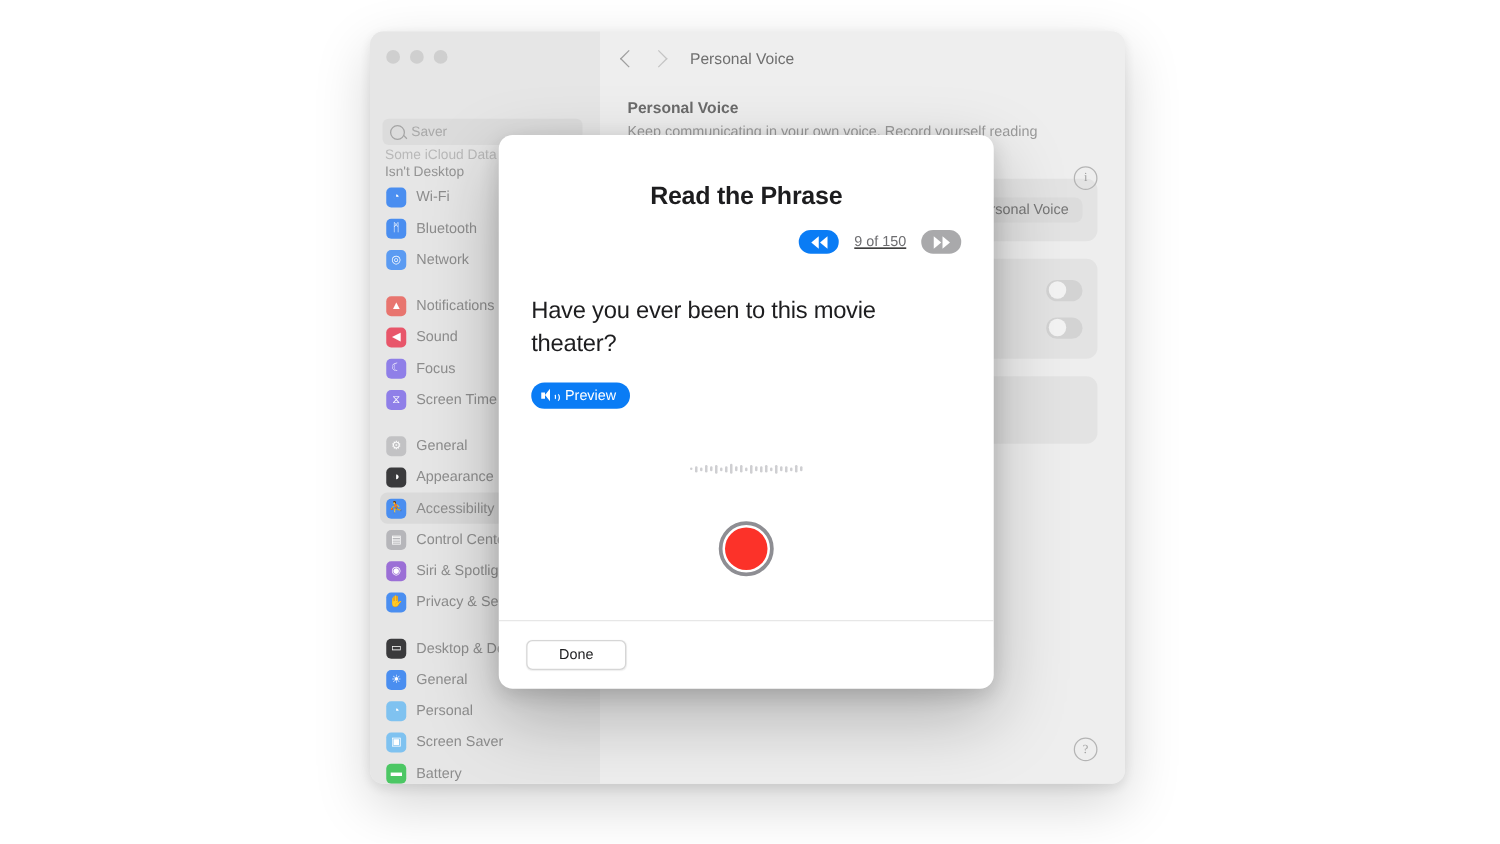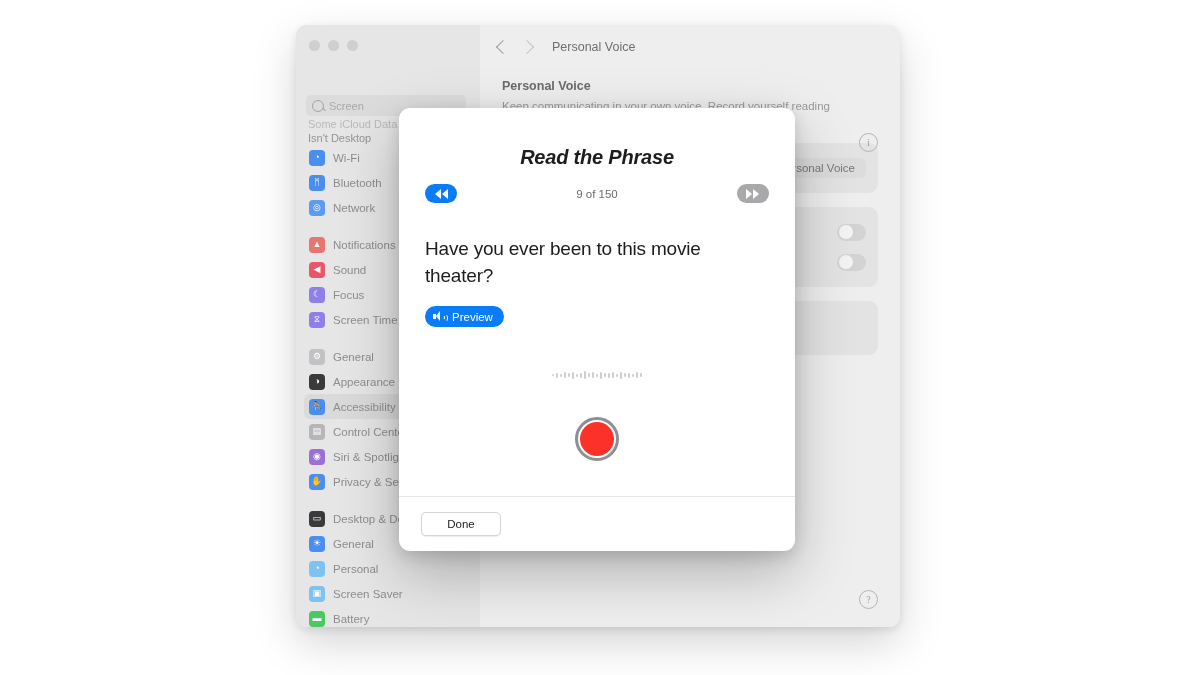--- a/index.html
+++ b/index.html
@@ -262,29 +262,29 @@
     padding: 0 26px;
   }
 
   #modal-title {
     text-align: center;
     font-size: 20px;
     font-weight: bold;
     color: #1d1d1f;
     margin-top: 38px;
     letter-spacing: -0.2px;
-    font-style: italic;
   }
 
   #phrase-nav {
     display: flex;
     align-items: center;
-    justify-content: space-between;
-    gap: 28px;
+    justify-content: flex-end;
+    gap: 12px;
     margin-top: 15px;
+    text-decoration: underline;
   }
 
   .nav-pill {
     width: 32px;
     height: 19px;
     border-radius: 10px;
     display: flex;
     align-items: center;
     justify-content: center;
     gap: 1px;
@@ -461,21 +461,21 @@
     <div id="sidebar">
 
       <div id="traffic-lights">
         <span class="traffic-dot"></span>
         <span class="traffic-dot"></span>
         <span class="traffic-dot"></span>
       </div>
 
       <div id="search-field">
         <span class="mag"></span>
-        <span id="search-placeholder">Screen</span>
+        <span id="search-placeholder">Saver</span>
       </div>
 
       <div id="sidebar-scroll">
         <div class="icloud-warning">
           <div class="line1">Some iCloud Data</div>
           <div>Isn't Desktop</div>
         </div>
         <div id="sb-groups">
             <div class="sb-group">
               <div class="sb-item">

